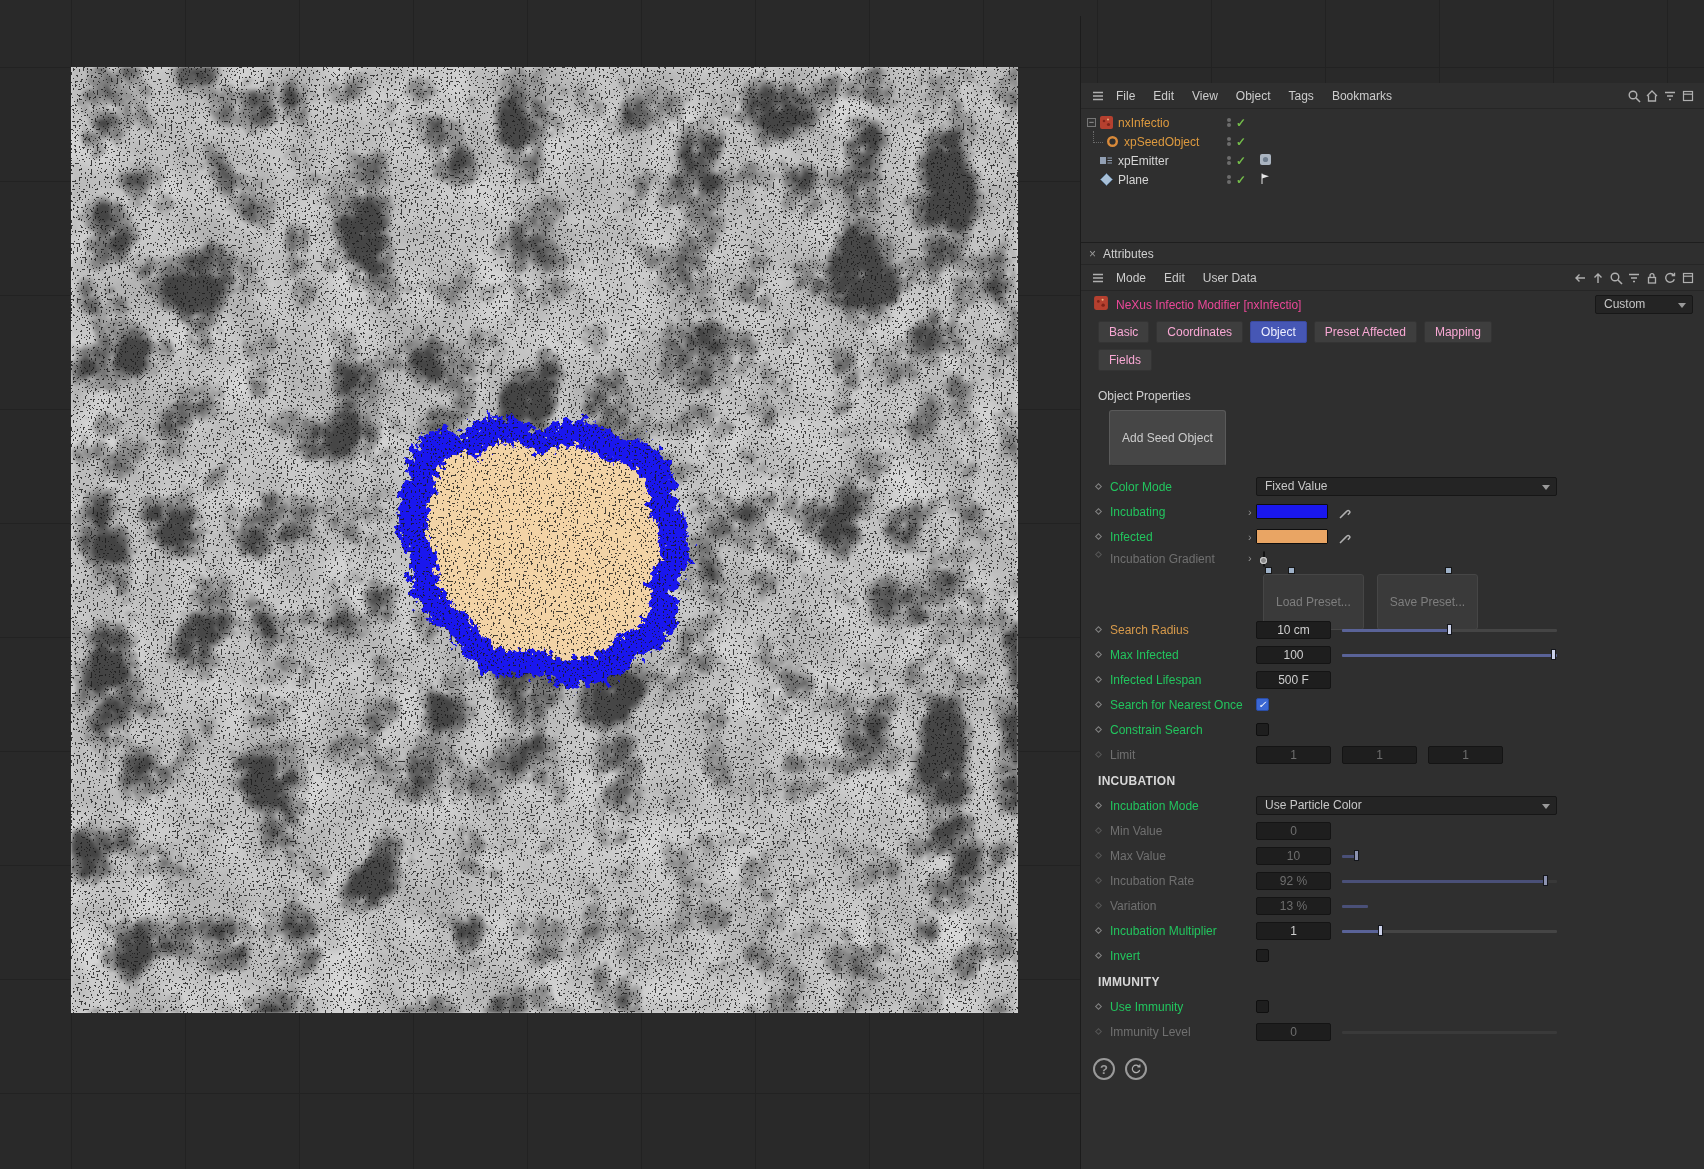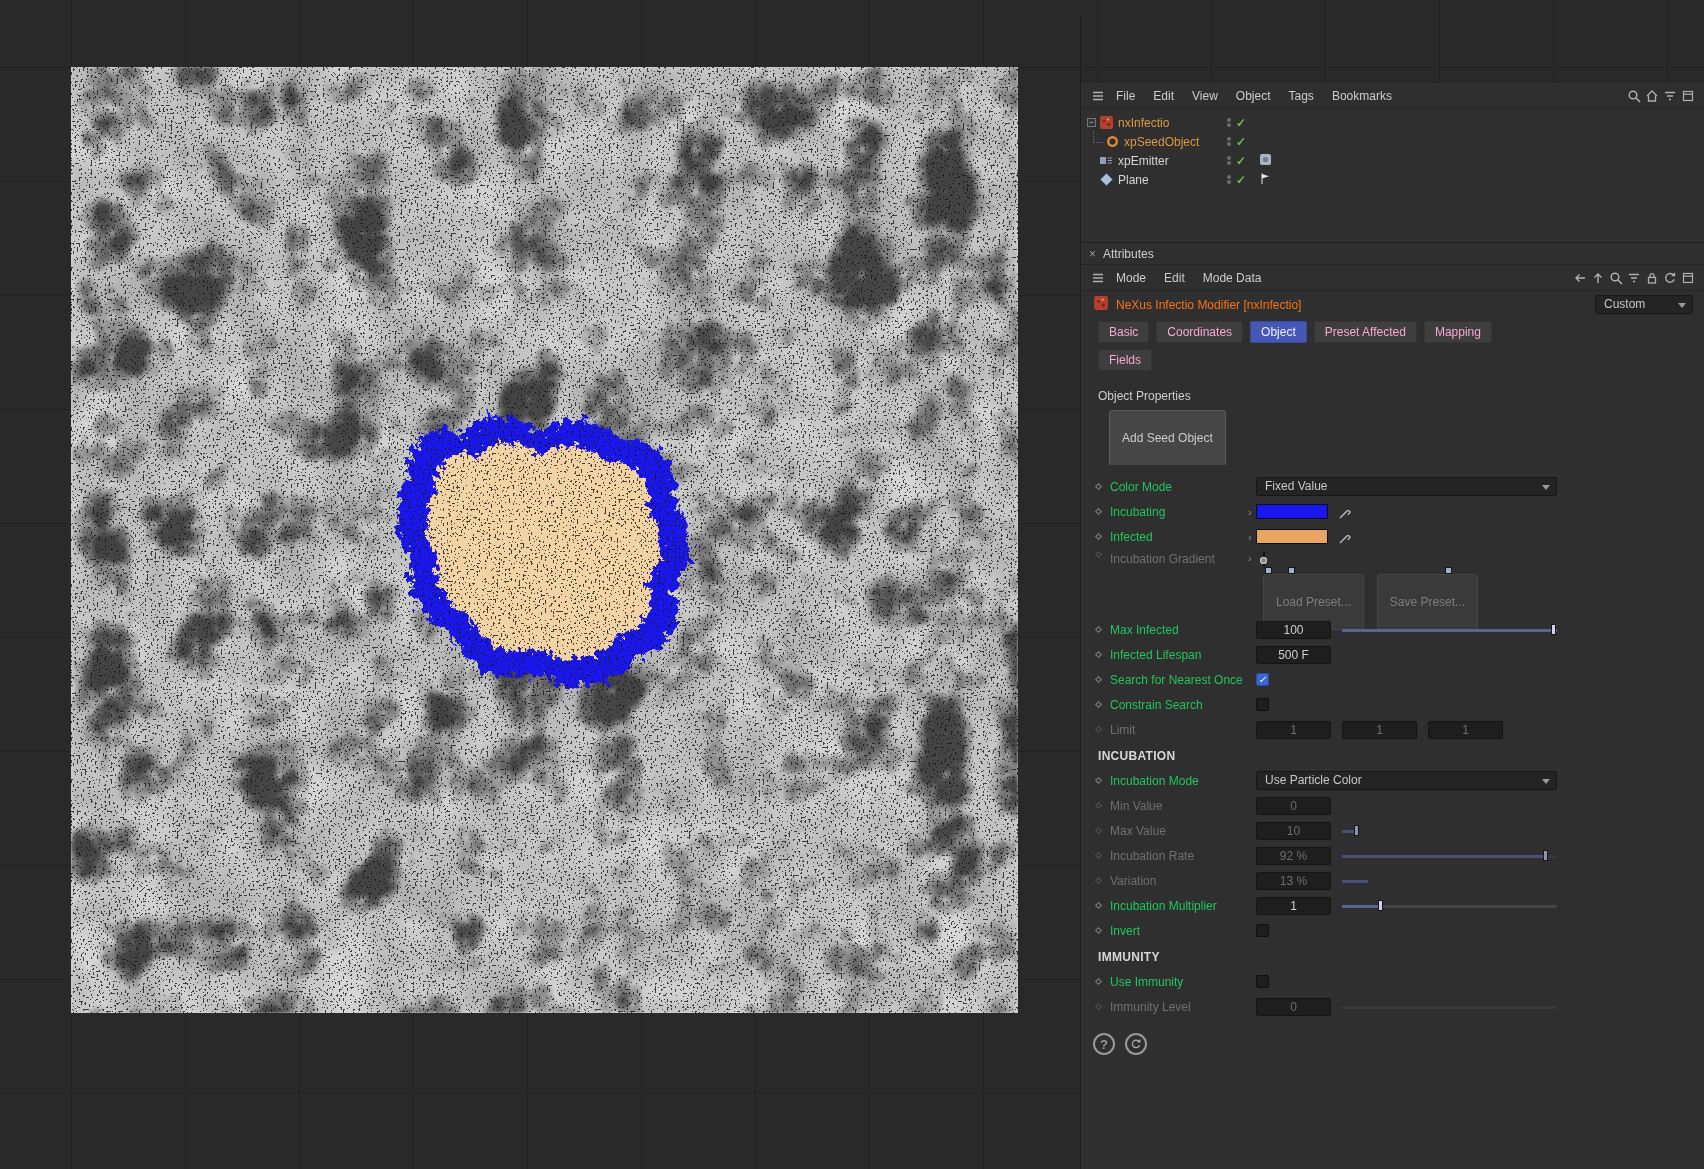--- a/index.html
+++ b/index.html
@@ -36,21 +36,21 @@
   .dots{display:inline-block;margin-right:5px;}
   .dots i{display:block;width:4px;height:4px;border-radius:50%;background:#6c6c6c;margin:1px 0;}
   .check{color:#74bd4a;font-size:12px;font-weight:bold;}
   .xtra{position:absolute;left:178px;top:2px;}
 
   
   .attr-hdr{display:flex;align-items:center;height:22px;padding:0 8px;border-bottom:1px solid #262626;}
   .attr-hdr .x{color:#9a9a9a;width:14px;font-size:12px;}
   .attr-title{color:#cfcfcf;}
   .obj-title{display:flex;align-items:center;height:27px;padding:0 12px;}
-  .obj-title .t{margin-left:7px;color:#f97316;}
+  .obj-title .t{margin-left:7px;color:#ec4899;}
   .obj-title .sp{flex:1;}
   .combo{position:relative;width:98px;height:19px;background:#242424;border:1px solid #171717;border-radius:2px;
     line-height:17px;padding-left:8px;color:#c6c6c6;}
   .dda{position:absolute;right:6px;top:7px;border-left:4px solid transparent;border-right:4px solid transparent;border-top:5px solid #9a9a9a;}
 
   .tabs{padding:3px 0 6px 17px;}
   .tabrow{display:flex;gap:7px;margin-bottom:6px;}
   .tab{background:#3e3e3e;color:#f9a8d4;padding:3px 10px;border-radius:2px;border:1px solid #343434;}
   .tab.active{background:#4657b5;border-color:#3a49a0;color:#eef0ff;}
 
@@ -318,21 +318,21 @@
         <span class="attr-title">Attributes</span>
       </div>
       <div class="menubar">
         <span class="icnbtn">
             <svg class="icn">
               <use href="#i-burger"></use>
             </svg>
           </span>
         <span class="mi">Mode</span>
         <span class="mi">Edit</span>
-        <span class="mi">Mode Data</span>
+        <span class="mi">User Data</span>
         <span class="sp"></span>
         <span class="icnbtn">
             <svg class="icn">
               <use href="#i-arrow-l"></use>
             </svg>
           </span>
         <span class="icnbtn">
             <svg class="icn">
               <use href="#i-arrow-u"></use>
             </svg>
@@ -449,20 +449,32 @@
             <i class="gsq" style="left:65%"></i>
           </span>
         </span>
       </div>
 
       <div class="presets">
         <span class="btn dimbtn">Load Preset...</span>
         <span class="btn dimbtn">Save Preset...</span>
       </div>
 
+      <div class="arow">
+        <span class="bullet">
+            <i></i>
+          </span>
+        <span class="alabel orange">Search Radius</span>
+        <span class="field">10 cm</span>
+        <span class="slider">
+          <i class="track"></i>
+            <i class="fill" style="width: 50%;"></i>
+            <i class="handle" style="left: 50%;"></i>
+        </span>
+      </div>
 
       <div class="arow">
         <span class="bullet">
             <i></i>
           </span>
         <span class="alabel">Max Infected</span>
         <span class="field">100</span>
         <span class="slider">
           <i class="track"></i>
             <i class="fill" style="width: 100%;"></i>

